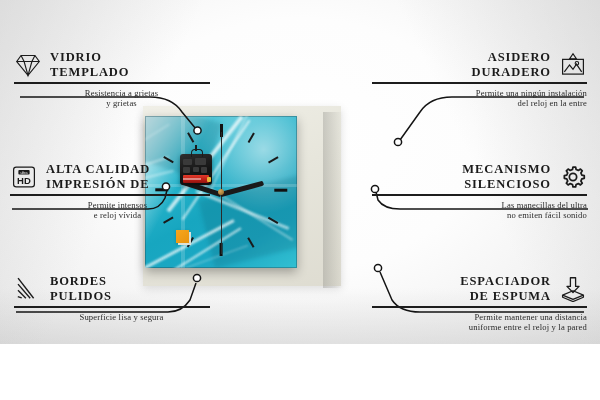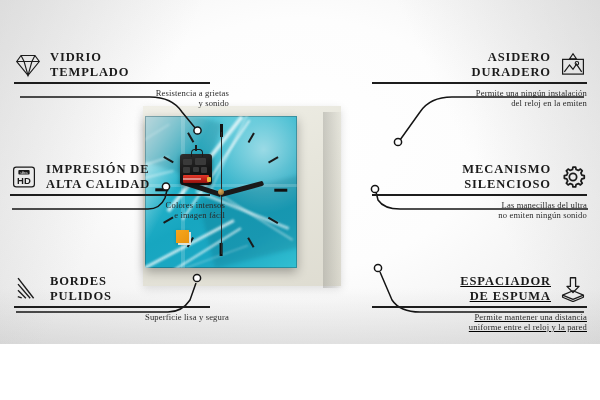--- a/index.html
+++ b/index.html
@@ -34,31 +34,31 @@
     font-weight:bold;font-size:12.5px;line-height:14.5px;
     letter-spacing:.9px;color:#1b1b1b;text-transform:uppercase;
   }
   .feat.left .ttl{text-align:left;}
   .feat.right .ttl{text-align:right;}
   .feat .rule{height:1.6px;background:#1d1d1d;margin:3px 0 4px 0;}
   .feat .desc{
     font-family:"Liberation Serif", serif;
     font-size:8.6px;line-height:10.6px;color:#2a2a2a;letter-spacing:.15px;
   }
-  .feat.left .desc{text-align:right;}
+  .feat.left .desc{text-align:center;}
   .feat.right .desc{text-align:right;}
   .ico{width:28px;height:26px;flex:0 0 28px;display:block;}
 
   
   #f-vidrio    {left:14px; top:50px;}
   #f-impresion {left:10px; top:162px;}
   #f-bordes    {left:14px; top:274px;}
   #f-asidero   {left:372px;top:50px;}
   #f-mecanismo {left:372px;top:162px;}
-  #f-espaciador{left:372px;top:274px;text-decoration:underline;}
+  #f-espaciador{left:372px;top:274px;}
   #f-vidrio .rule   {width:196px;}
   #f-impresion .rule{width:200px;}
   #f-bordes .rule   {width:196px;}
   #f-asidero .rule, #f-mecanismo .rule, #f-espaciador .rule{width:215px;}
 
   
   #photo{
     position:absolute;left:143px;top:106px;width:198px;height:180px;
     background:linear-gradient(160deg,#f0efe7 0%,#e7e6dc 45%,#dedcd1 100%);
     box-shadow:0 3px 9px rgba(0,0,0,.12);
@@ -201,41 +201,41 @@
         </g>
       </svg>
       <div class="ttl">
         <div>VIDRIO</div>
         <div>TEMPLADO</div>
       </div>
     </div>
     <div class="rule"></div>
     <div class="desc">
       <div>Resistencia a grietas</div>
-      <div>y sonido</div>
+      <div>y grietas</div>
     </div>
   </div>
 
   <div class="feat left" id="f-impresion">
     <div class="head">
       <svg class="ico" viewBox="0 0 32 30">
         <rect x="4" y="3.5" width="24" height="23" rx="3" fill="none" stroke="#1b1b1b" stroke-width="1.4"></rect>
         <rect x="9.5" y="7" width="13" height="5" rx="1" fill="#1b1b1b"></rect>
         <text x="16" y="11.2" font-family="Liberation Sans, sans-serif" font-size="4.2" fill="#ffffff" text-anchor="middle">ultra</text>
         <text x="16" y="23" font-family="Liberation Sans, sans-serif" font-size="11" font-weight="bold" fill="#1b1b1b" text-anchor="middle">HD</text>
       </svg>
       <div class="ttl">
+        <div>ALTA CALIDAD</div>
         <div>IMPRESIÓN DE</div>
-        <div>ALTA CALIDAD</div>
-      </div>
-    </div>
-    <div class="rule"></div>
-    <div class="desc">
-      <div>Colores intensos</div>
-      <div>e imagen fácil</div>
+      </div>
+    </div>
+    <div class="rule"></div>
+    <div class="desc">
+      <div>Permite intensos</div>
+      <div>e reloj vívida</div>
     </div>
   </div>
 
   <div class="feat left" id="f-bordes">
     <div class="head">
       <svg class="ico" viewBox="0 0 32 30">
         <g fill="none" stroke="#1b1b1b" stroke-width="1.6" stroke-linecap="square">
           <path d="M5,3 L22,25"></path>
           <path d="M5,10 L18,25"></path>
           <path d="M5,17 L13,25"></path>
@@ -265,41 +265,41 @@
           <path d="M16,2 L12,8 L20,8 Z"></path>
           <rect x="4" y="8.5" width="24" height="17"></rect>
           <path d="M6,23 L12,15 L16,20 L20,14 L26,23"></path>
         </g>
         <circle cx="20.5" cy="13" r="2" fill="none" stroke="#1b1b1b" stroke-width="1.3"></circle>
       </svg>
     </div>
     <div class="rule"></div>
     <div class="desc">
       <div>Permite una ningún instalación</div>
-      <div>del reloj en la emiten</div>
+      <div>del reloj en la entre</div>
     </div>
   </div>
 
   <div class="feat right" id="f-mecanismo">
     <div class="head">
       <div class="ttl">
         <div>MECANISMO</div>
         <div>SILENCIOSO</div>
       </div>
       <svg class="ico" viewBox="0 0 32 30">
         <g fill="none" stroke="#1b1b1b" stroke-width="2" stroke-linejoin="round">
           <path d="M16,3.5 l3,0 l.6,2.8 l2.6,1.1 l2.4,-1.6 l2.1,2.1 l-1.6,2.4 l1.1,2.6 l2.8,.6 l0,3 l-2.8,.6 l-1.1,2.6 l1.6,2.4 l-2.1,2.1 l-2.4,-1.6 l-2.6,1.1 l-.6,2.8 l-3,0 l-.6,-2.8 l-2.6,-1.1 l-2.4,1.6 l-2.1,-2.1 l1.6,-2.4 l-1.1,-2.6 l-2.8,-.6 l0,-3 l2.8,-.6 l1.1,-2.6 l-1.6,-2.4 l2.1,-2.1 l2.4,1.6 l2.6,-1.1 Z"></path>
           <circle cx="16" cy="15" r="4.2"></circle>
         </g>
       </svg>
     </div>
     <div class="rule"></div>
     <div class="desc">
       <div>Las manecillas del ultra</div>
-      <div>no emiten ningún sonido</div>
+      <div>no emiten fácil sonido</div>
     </div>
   </div>
 
   <div class="feat right" id="f-espaciador">
     <div class="head">
       <div class="ttl">
         <div>ESPACIADOR</div>
         <div>DE ESPUMA</div>
       </div>
       <svg class="ico" viewBox="0 0 32 30">

